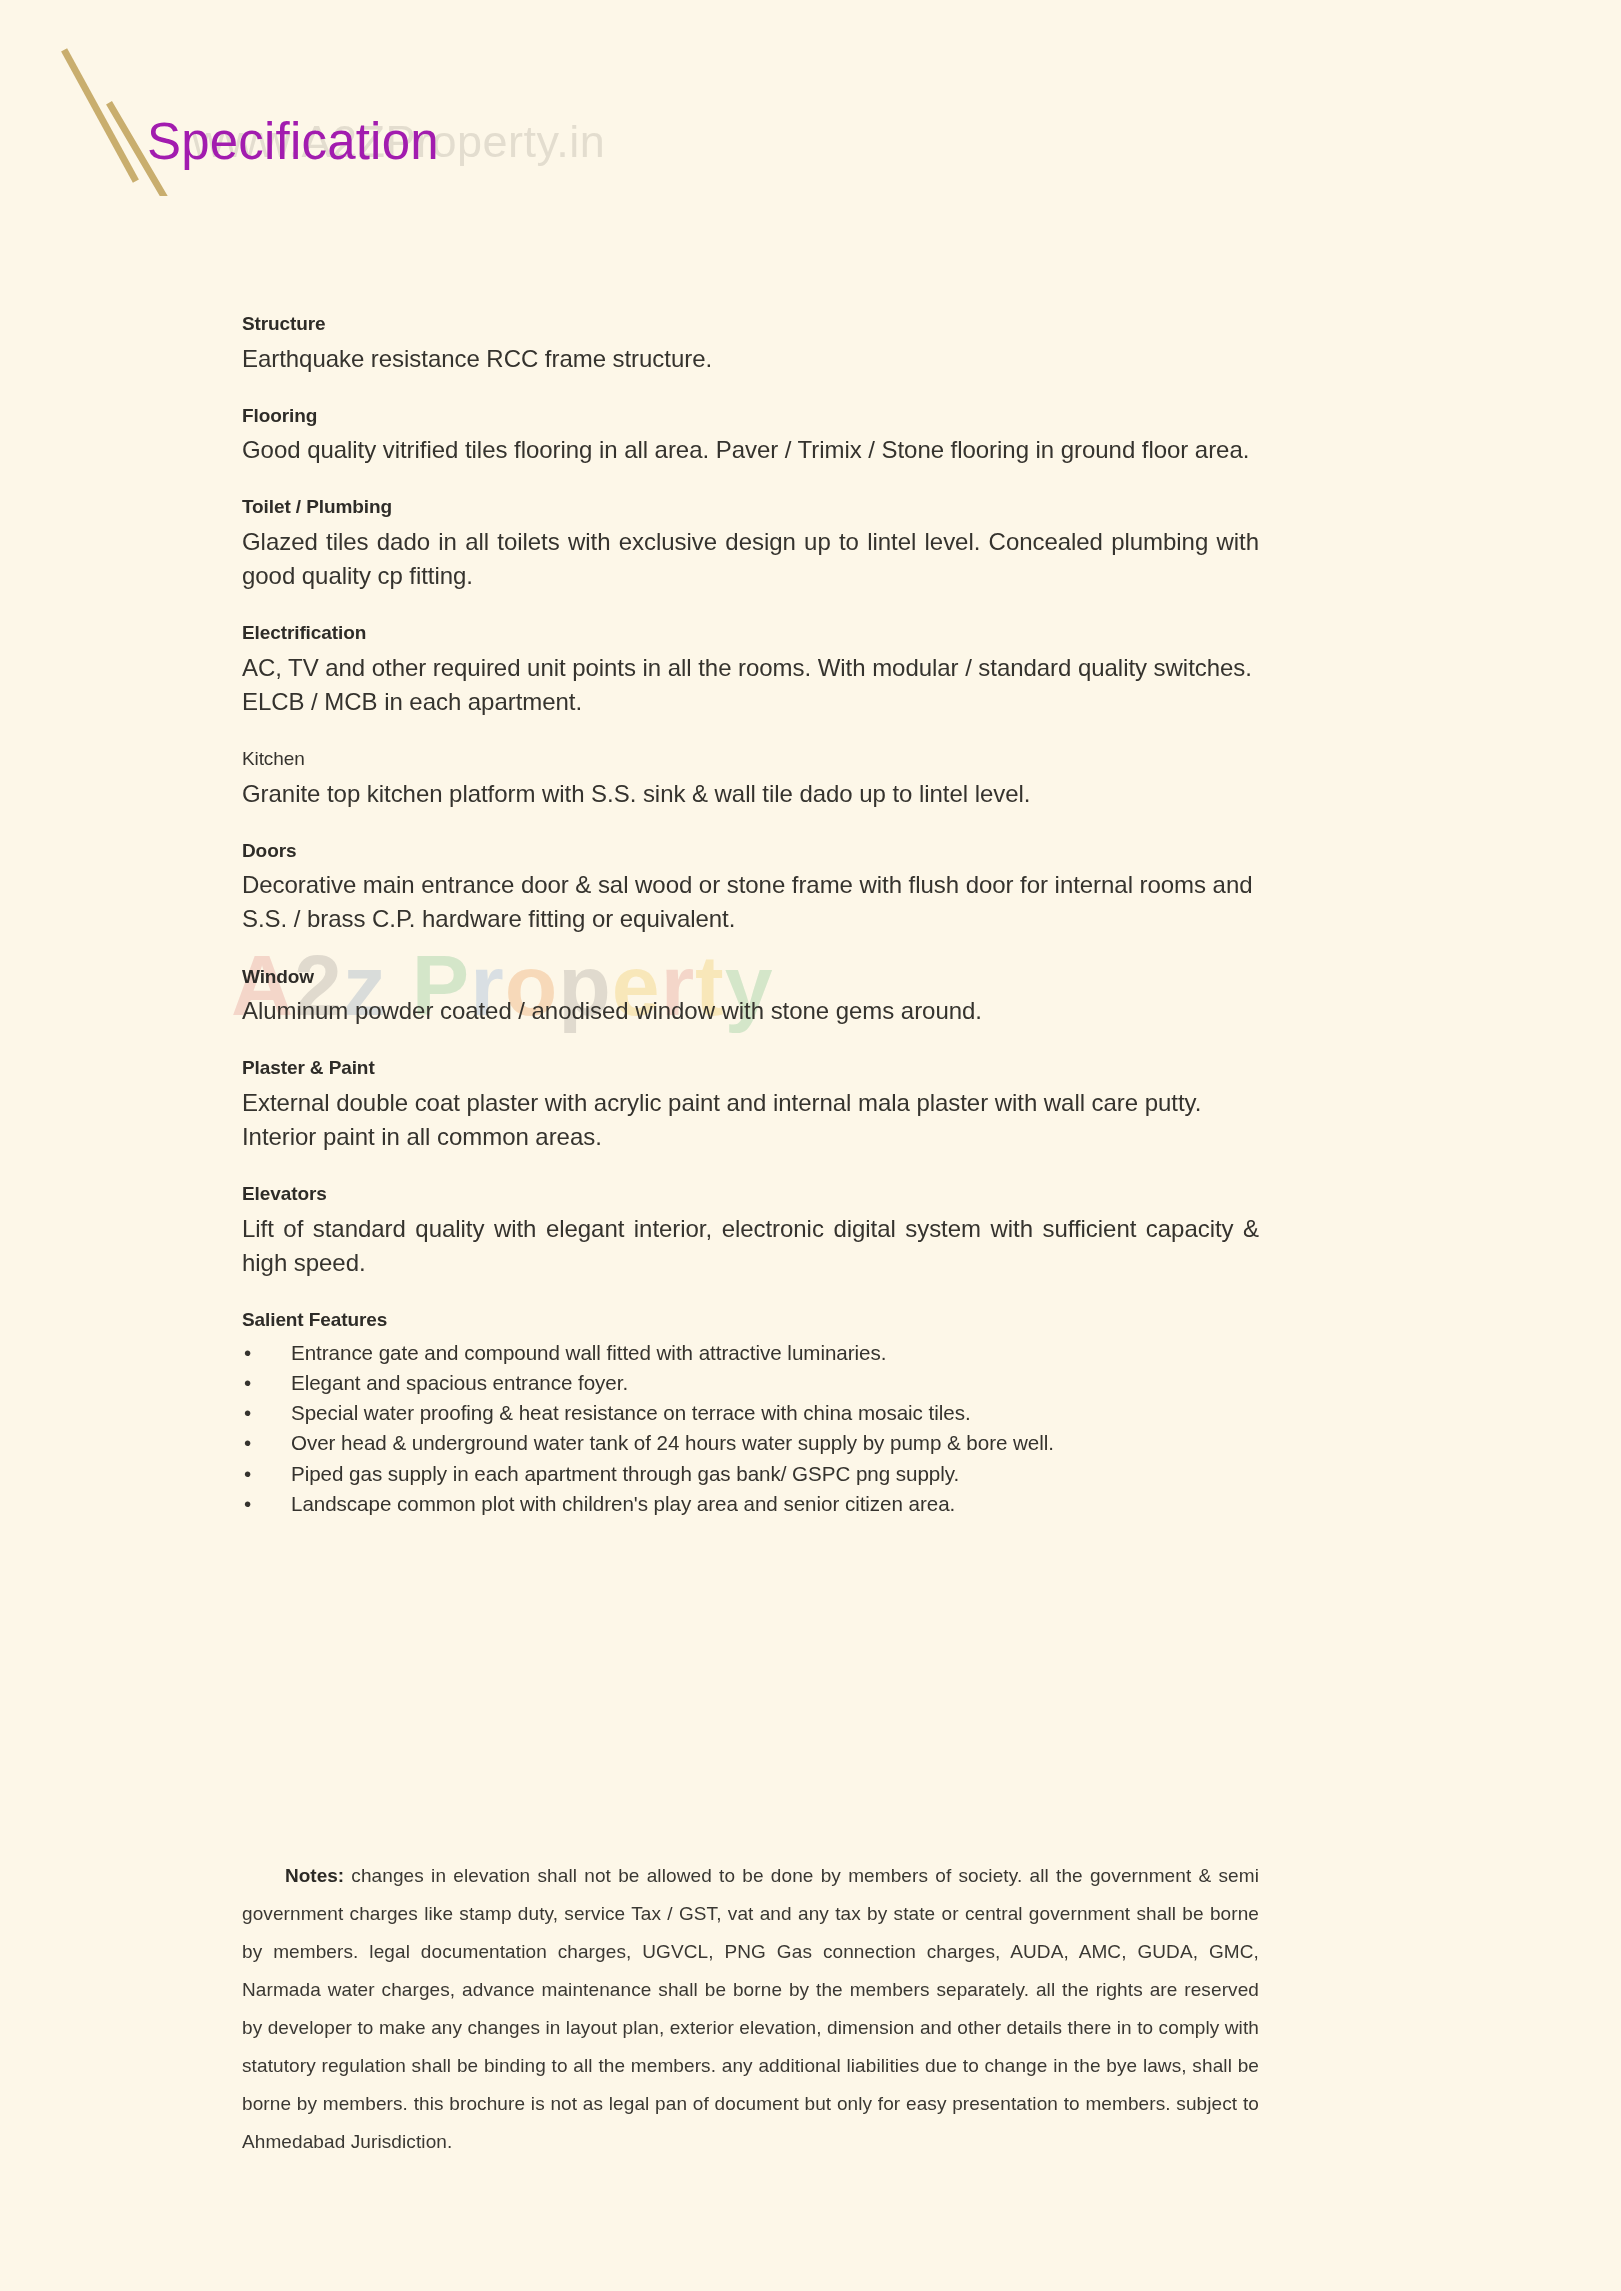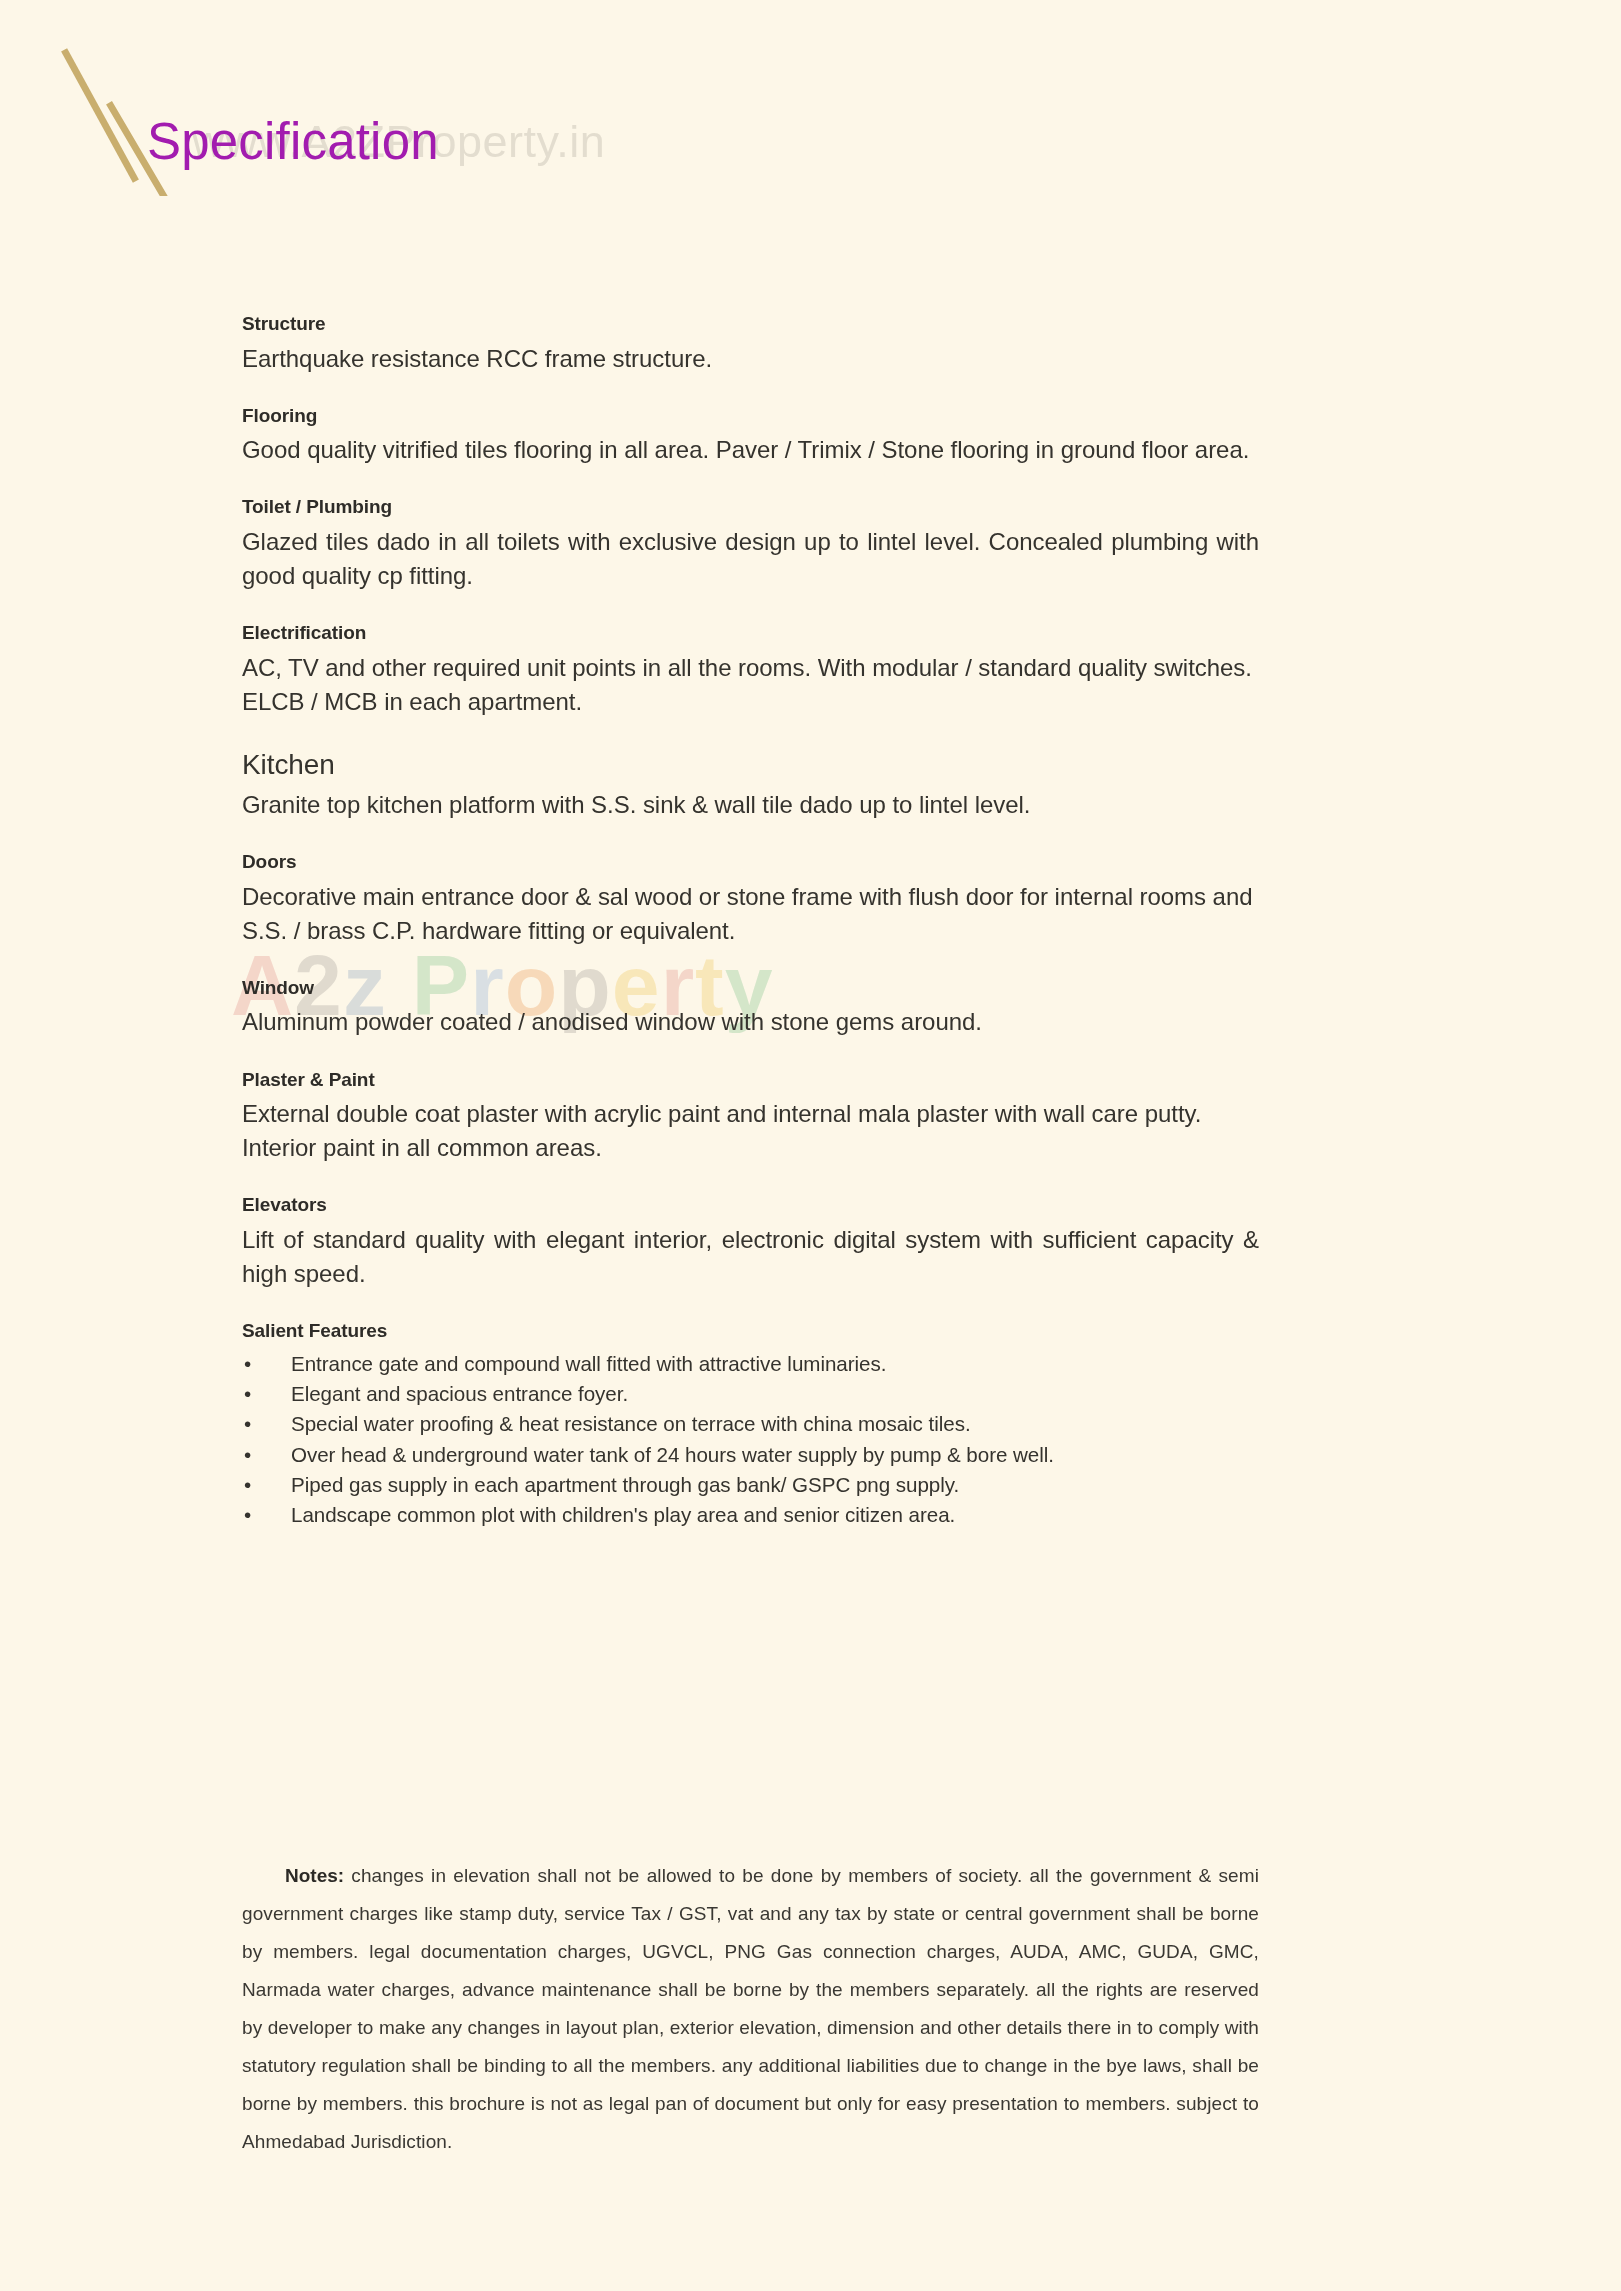--- a/index.html
+++ b/index.html
@@ -92,21 +92,21 @@
   .spec-section { margin-bottom: 28px; }
 
   .spec-heading {
     font-size: 19px;
     font-weight: 700;
     color: #2e2c28;
     letter-spacing: -0.1px;
     margin: 0 0 5.9px 0;
     line-height: 1.25;
   }
-  .spec-heading.plain { font-weight: 400; font-size: 28px; color: #35332e; }
+  .spec-heading.plain { font-weight: 400; font-size: 19px; color: #35332e; }
 
   .spec-body {
     font-size: 24px;
     font-weight: 400;
     line-height: 1.42;
     color: #35332e;
     margin: 0;
     letter-spacing: -0.05px;
   }
   .spec-body.justify { text-align: justify; }

